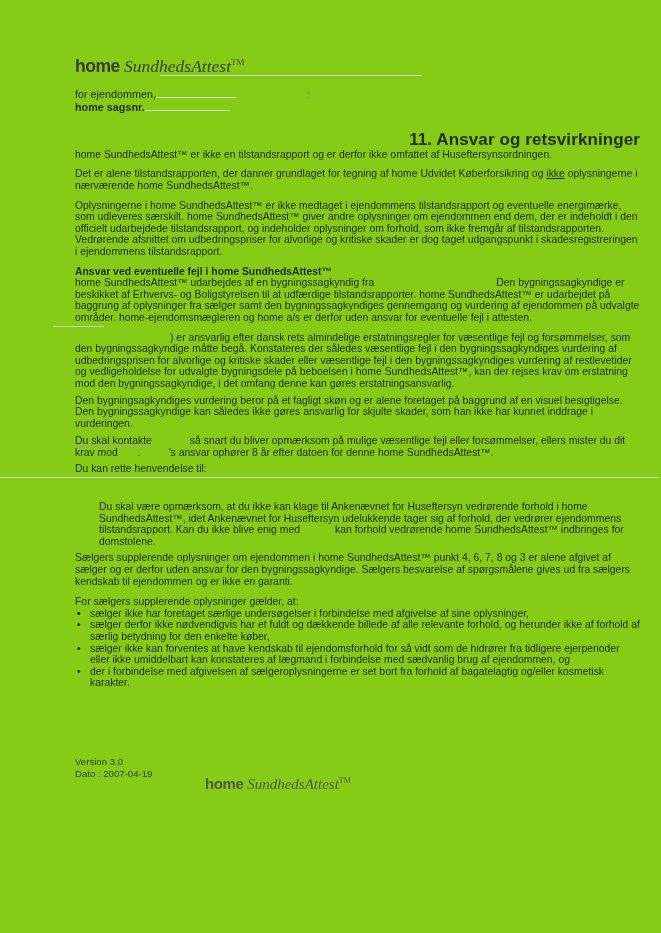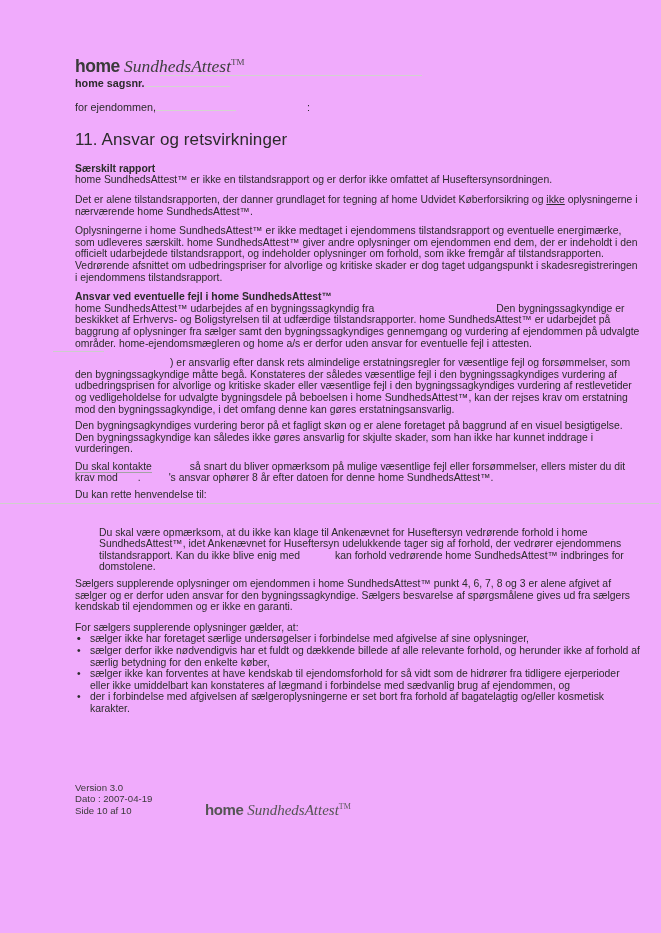--- a/index.html
+++ b/index.html
@@ -1,40 +1,40 @@
 <!DOCTYPE html>
 <html><head>
 <meta charset="utf-8">
 <style>
   html,body{margin:0;padding:0;background:#e8e8e6;}
   .page{
     position:relative;
     width:661px;height:933px;
     margin:0 auto;
-    background:#f0abfc;
+    background:#84cc16;
     color:#2b2b2b;
     font-family:"Liberation Sans", sans-serif;
     box-sizing:border-box;
     padding:52px 21px 0 75px;
     overflow:hidden;
   }
   
   .logo{font-size:17.5px;line-height:20px;white-space:nowrap;}
   .logo .home{font-weight:bold;color:#3a3a3a;letter-spacing:-0.5px;}
   .logo .attest{font-family:"Liberation Serif", serif;font-style:italic;color:#3f3f3f;}
   .logo .tm{font-family:"Liberation Serif", serif;font-size:9px;vertical-align:super;color:#4a4a4a;}
   .logo-underline{position:absolute;top:75px;left:160px;width:262px;border-top:1px solid #d2d2cf;}
   
   .meta{font-size:10.8px;line-height:12px;margin-top:11px;white-space:nowrap;}
   .meta.sagsnr{margin-top:0;font-weight:bold;}
   .blankline{display:inline-block;vertical-align:baseline;border-bottom:1px solid #d4d4d0;height:10px;}
   .w80{width:80px;} .w85{width:85px;}
   .colon-gap{display:inline-block;width:71px;}
   
-  .title{font-size:17px;font-weight:normal;line-height:19px;margin-top:17px;letter-spacing:0.1px;}
+  .title{font-size:17px;font-weight:bold;line-height:19px;margin-top:17px;letter-spacing:0.1px;text-align:right;}
   
   .body{font-size:10.4px;line-height:11.6px;}
   p{margin:0;}
   .bold{font-weight:bold;} .mt5{margin-top:5px;} .mt6{margin-top:6px;}
   .mt8{margin-top:8px;} .mt9{margin-top:9px;} .mt14{margin-top:14px;}
   .mt23{margin-top:23px;margin-left:24px;}
   .u{text-decoration:underline;}
   .gap{display:inline-block;height:1px;vertical-align:baseline;}
   .g122{width:122px;} .g38{width:38px;} .g20{width:20px;} .g28{width:28px;} .g35{width:35px;}
   .faint-u{border-bottom:1px solid #a3a3a3;}
@@ -54,28 +54,27 @@
   .footer-logo .tm{font-family:"Liberation Serif", serif;font-size:8px;vertical-align:super;color:#5a5a5a;}
 </style>
 </head>
 <body>
 
 <div class="page">
 
   <div class="logo"><span class="home">home</span><span class="attest"> SundhedsAttest</span><span class="tm">TM</span></div>
   <div class="logo-underline"></div>
 
+  <div class="meta"><span>for ejendommen,</span><span class="blankline w80"></span><span class="colon-gap"></span><span>:</span></div>
   <div class="meta sagsnr"><span>home sagsnr.</span><span class="blankline w85"></span></div>
-  <div class="meta"><span>for ejendommen,</span><span class="blankline w80"></span><span class="colon-gap"></span><span>:</span></div>
 
   <div class="title">11. Ansvar og retsvirkninger</div>
 
   <div class="body">
 
-    <p class="bold mt14">Særskilt rapport</p>
     <p>home SundhedsAttest™ er ikke en tilstandsrapport og er derfor ikke omfattet af Huseftersynsordningen.</p>
 
     <p class="mt8"><span>Det er alene tilstandsrapporten, der danner grundlaget for tegning af home Udvidet Køberforsikring og </span><span class="u">ikke</span><span> oplysningerne i nærværende home SundhedsAttest™.</span></p>
 
     <p class="mt8">Oplysningerne i home SundhedsAttest™ er ikke medtaget i ejendommens tilstandsrapport og eventuelle energimærke, som udleveres særskilt. home SundhedsAttest™ giver andre oplysninger om ejendommen end dem, der er indeholdt i den officielt udarbejdede tilstandsrapport, og indeholder oplysninger om forhold, som ikke fremgår af tilstandsrapporten. Vedrørende afsnittet om udbedringspriser for alvorlige og kritiske skader er dog taget udgangspunkt i skadesregistreringen i ejendommens tilstandsrapport.</p>
 
     <p class="bold mt8">Ansvar ved eventuelle fejl i home SundhedsAttest™</p>
 
     <p><span>home SundhedsAttest™ udarbejdes af en bygningssagkyndig fra</span><span class="gap g122"></span><span>Den bygningssagkyndige er beskikket af Erhvervs- og Boligstyrelsen til at udfærdige tilstandsrapporter. home SundhedsAttest™ er udarbejdet på baggrung af oplysninger fra sælger samt den bygningssagkyndiges gennemgang og vurdering af ejendommen på udvalgte områder. home-ejendomsmægleren og home a/s er derfor uden ansvar for eventuelle fejl i attesten.</span></p>
 
@@ -100,17 +99,16 @@
       <li><span class="dot">•</span><span>sælger derfor ikke nødvendigvis har et fuldt og dækkende billede af alle relevante forhold, og herunder ikke af forhold af særlig betydning for den enkelte køber,</span></li>
       <li><span class="dot">•</span><span>sælger ikke kan forventes at have kendskab til ejendomsforhold for så vidt som de hidrører fra tidligere ejerperioder eller ikke umiddelbart kan konstateres af lægmand i forbindelse med sædvanlig brug af ejendommen, og</span></li>
       <li><span class="dot">•</span><span>der i forbindelse med afgivelsen af sælgeroplysningerne er set bort fra forhold af bagatelagtig og/eller kosmetisk karakter.</span></li>
     </ul>
 
   </div>
 
   <div class="footer">
     <div>Version 3.0</div>
     <div>Dato : 2007-04-19</div>
-    <div>Side 10 af 10</div>
     <div class="footer-logo"><span class="home">home</span><span class="attest"> SundhedsAttest</span><span class="tm">TM</span></div>
   </div>
 
 </div>
 
 </body></html>

